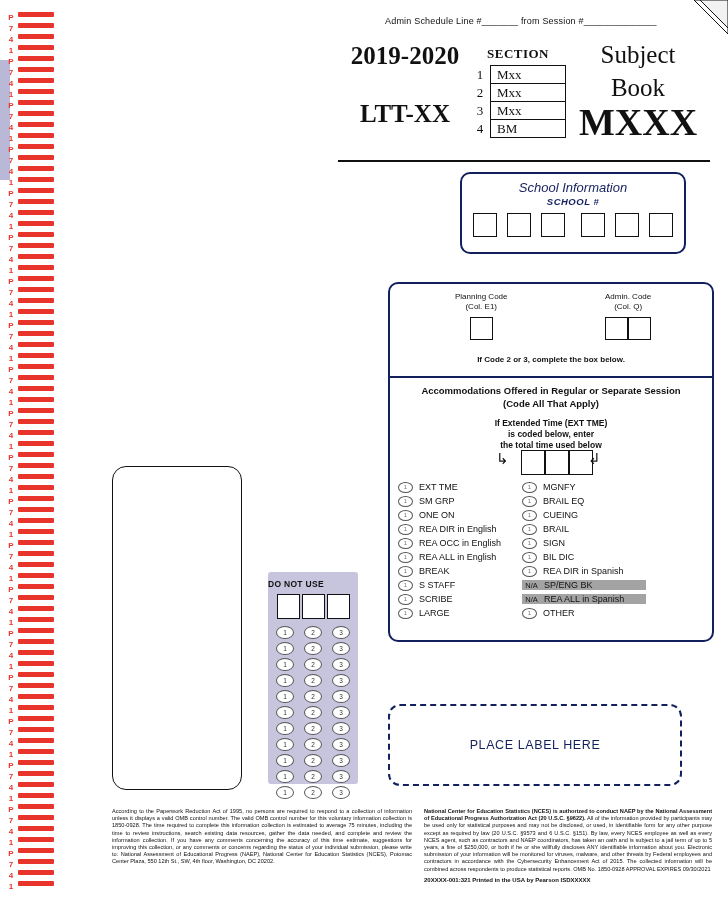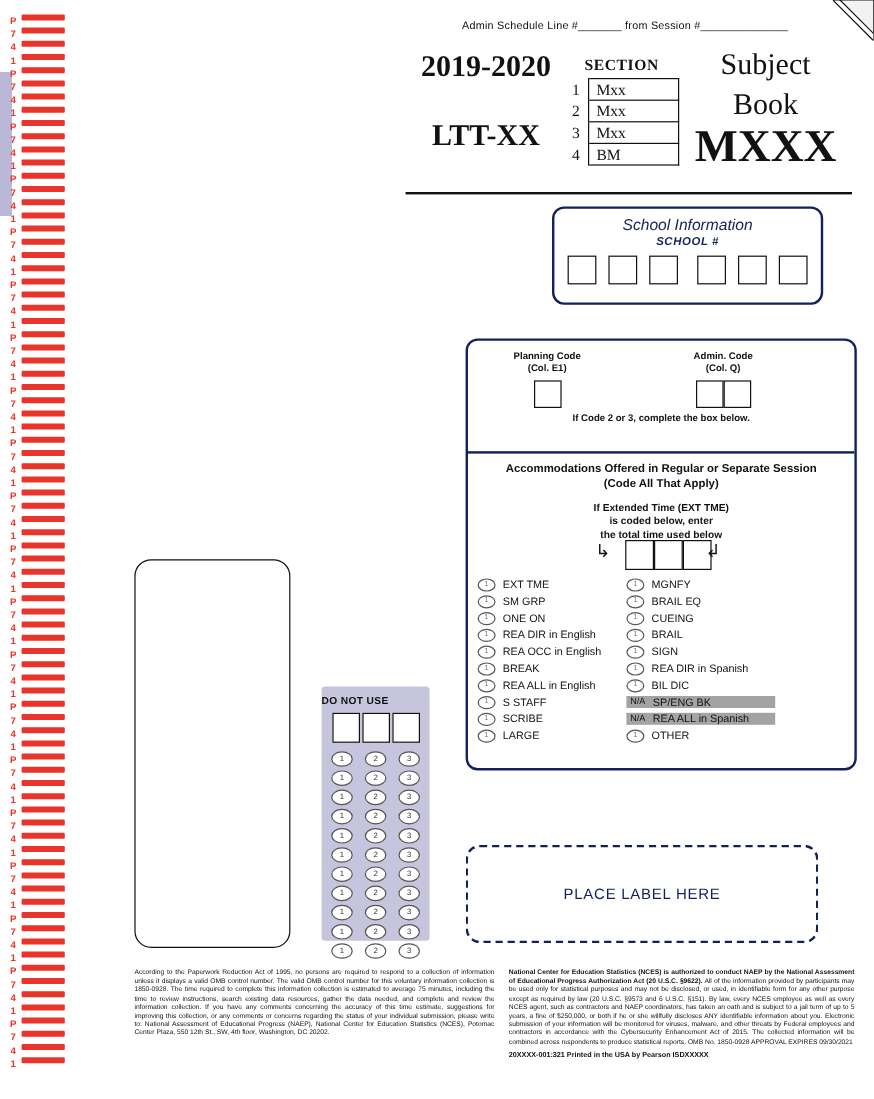--- a/index.html
+++ b/index.html
@@ -42,36 +42,36 @@
   
   .school{position:absolute;left:460px;top:172px;width:222px;height:78px;border:2px solid #13205e;border-radius:10px;background:#fff;font-style:italic;}
   .school .t1{text-align:center;font-size:13px;color:#13205e;margin-top:6px;}
   .school .t2{text-align:center;font-size:9.5px;font-weight:bold;color:#13205e;margin-top:1px;letter-spacing:.5px;}
   .school .boxes{display:flex;justify-content:center;gap:10px;margin-top:6px;}
   .bx{width:22px;height:22px;border:1px solid #111;background:#fff;}
 
   
   .acc{position:absolute;left:388px;top:282px;width:322px;height:356px;border:2px solid #13205e;border-radius:10px;background:#fff;}
   .codes{position:relative;height:88px;}
-  .code-col{position:absolute;top:8px;text-align:center;font-size:8px;font-weight:bold;color:#111;line-height:10px;}
+  .code-col{position:absolute;top:8px;text-align:center;font-size:8px;font-weight:normal;color:#111;line-height:10px;margin-left:27px;}
   .code-col .cb{margin-top:5px;display:flex;gap:0;justify-content:center;}
   .code-col .cb div{width:21px;height:21px;border:1px solid #111;}
-  .ifcode{position:absolute;left:0;top:60px;width:322px;text-align:center;font-size:8px;font-weight:bold;color:#111;}
+  .ifcode{position:absolute;left:0;top:71px;width:322px;text-align:center;font-size:8px;font-weight:bold;color:#111;}
   .acc-div{position:absolute;left:0;top:92px;width:322px;height:2px;background:#13205e;}
   .acc-title{position:absolute;left:0;top:100px;width:322px;text-align:center;font-size:9.5px;font-weight:bold;color:#111;line-height:13px;}
   .ext-note{position:absolute;left:0;top:134px;width:322px;text-align:center;font-size:8.5px;font-weight:bold;color:#111;line-height:11px;}
   .ext-boxes{position:absolute;left:131px;top:166px;display:flex;}
   .ext-boxes div{width:22px;height:23px;border:1px solid #111;}
   .arrow-l,.arrow-r{position:absolute;top:166px;font-size:15px;color:#111;}
   .arrow-l{left:106px;}
   .arrow-r{left:198px;}
 
   .opts{position:absolute;left:8px;top:196px;width:306px;}
   .optrow{display:flex;align-items:center;height:14px;font-size:9px;color:#111;}
-  .optcol{width:124px;display:flex;align-items:flex-start;}
+  .optcol{width:124px;display:flex;align-items:center;}
   .oval{width:13px;height:9px;border:1px solid #555;border-radius:50%;margin-right:6px;flex:none;display:flex;align-items:center;justify-content:center;font-size:6px;color:#777;}
   .na{width:19px;margin-right:3px;font-size:7.5px;color:#111;text-align:center;flex:none;}
   .hl{background:#a3a3a3;}
   .optlabel{white-space:nowrap;}
 
   
   .dnu{position:absolute;left:268px;top:572px;width:90px;height:212px;background:#c6c5dd;border-radius:3px;}
   .dnu .cap{text-align:left;font-size:8.5px;font-weight:bold;color:#111;padding-top:7px;letter-spacing:.3px;}
   .dnu .row3{display:flex;justify-content:center;gap:2px;margin-top:5px;}
   .dnu .row3 div{width:21px;height:23px;border:1px solid #111;background:#fff;}
@@ -405,35 +405,35 @@
             <span class="optlabel">REA OCC in English</span>
           </div>
           <div class="optcol">
             <span class="oval">1</span>
             <span class="optlabel">SIGN</span>
           </div>
         </div>
         <div class="optrow">
           <div class="optcol">
             <span class="oval">1</span>
+            <span class="optlabel">REA ALL in English</span>
+          </div>
+          <div class="optcol">
+            <span class="oval">1</span>
+            <span class="optlabel">BIL DIC</span>
+          </div>
+        </div>
+        <div class="optrow">
+          <div class="optcol">
+            <span class="oval">1</span>
             <span class="optlabel">BREAK</span>
           </div>
           <div class="optcol">
             <span class="oval">1</span>
             <span class="optlabel">REA DIR in Spanish</span>
-          </div>
-        </div>
-        <div class="optrow">
-          <div class="optcol">
-            <span class="oval">1</span>
-            <span class="optlabel">REA ALL in English</span>
-          </div>
-          <div class="optcol">
-            <span class="oval">1</span>
-            <span class="optlabel">BIL DIC</span>
           </div>
         </div>
         <div class="optrow">
           <div class="optcol">
             <span class="oval">1</span>
             <span class="optlabel">S STAFF</span>
           </div>
           <div class="optcol hl">
             <span class="na">N/A</span>
             <span class="optlabel">SP/ENG BK</span>

